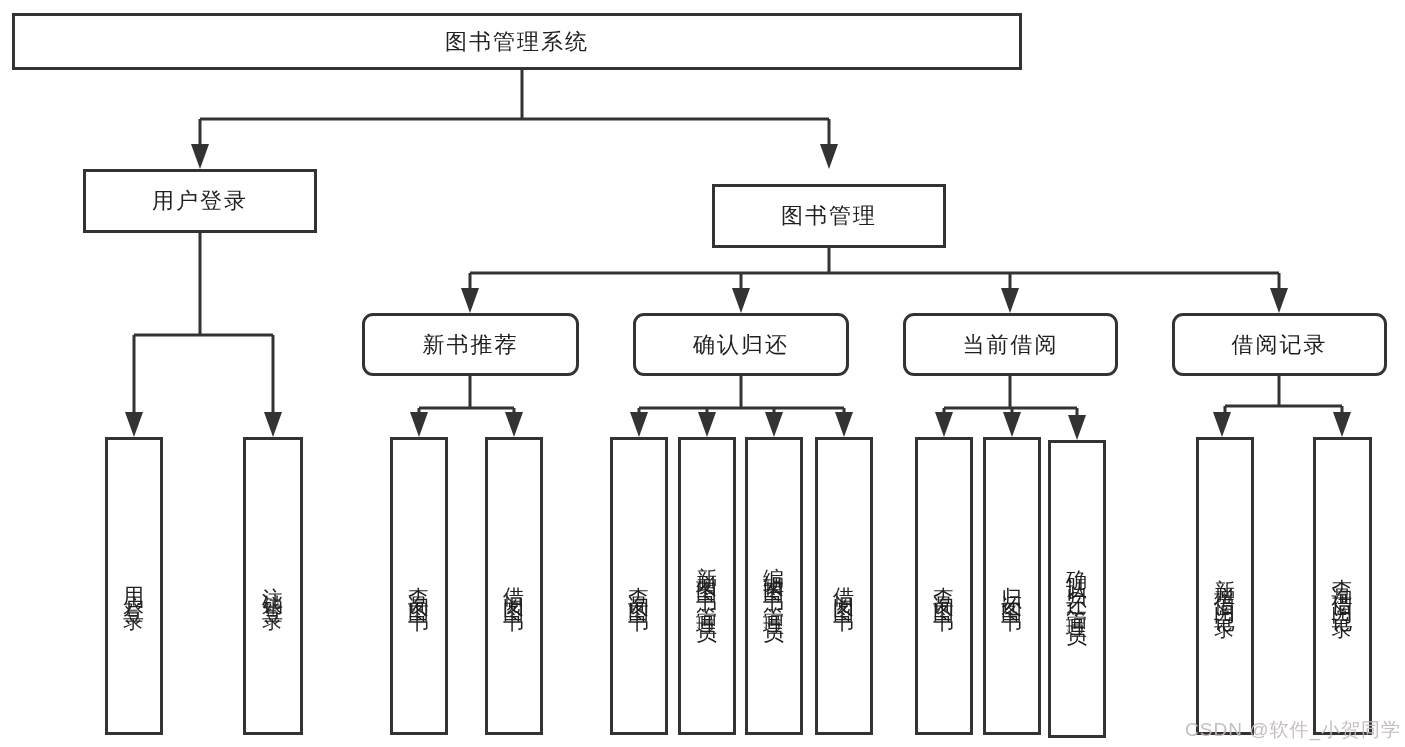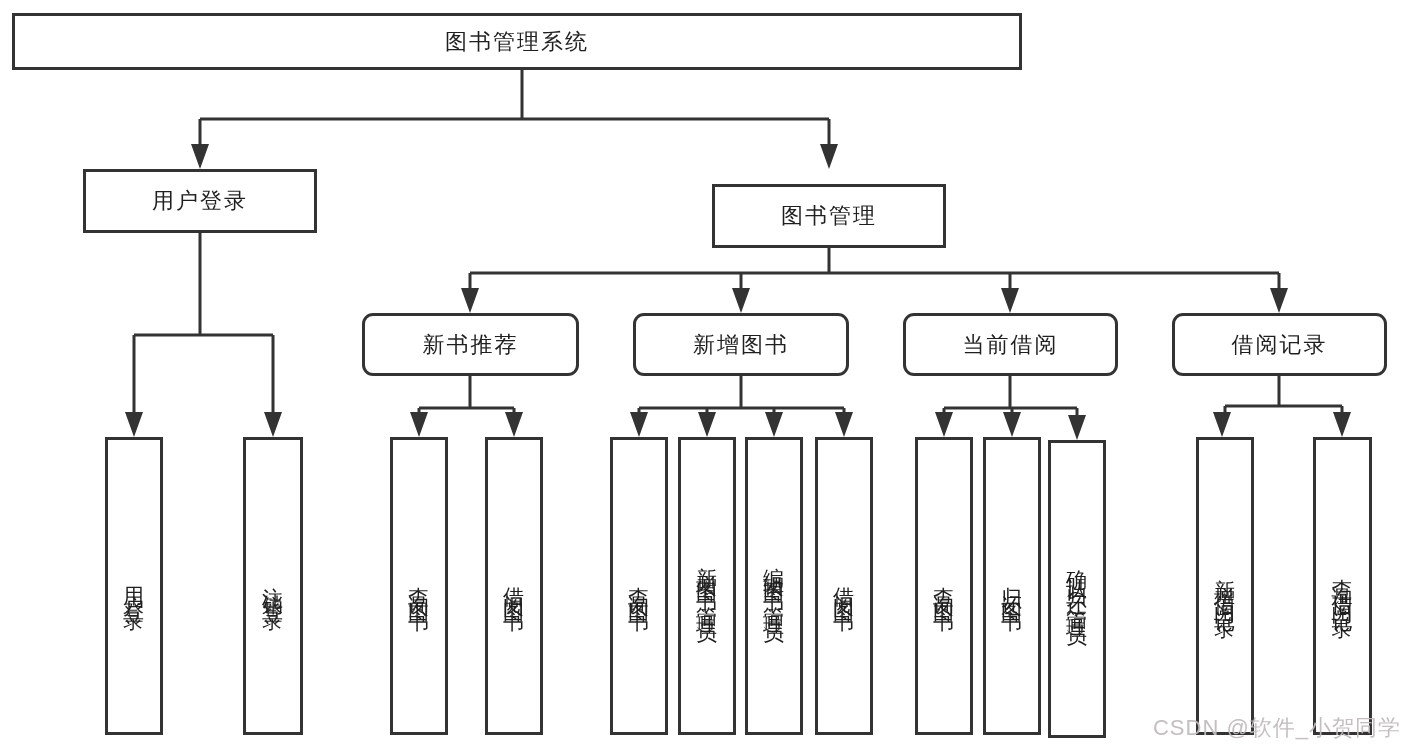--- a/index.html
+++ b/index.html
@@ -68,21 +68,21 @@
   .leaf-c4 { left: 815px; }
   .leaf-d1 { left: 915px; }
   .leaf-d2 { left: 983px; }
   .leaf-d3 { left: 1048px; top: 440px; }
   .leaf-e1 { left: 1196px; }
   .leaf-e2 { left: 1313px; width: 59px; }
   #watermark {
     position: absolute;
     right: 4px;
     bottom: 4px;
-    font-size: 22px;
+    font-size: 19px;
     color: rgba(193, 187, 187, 0.95);
     letter-spacing: 1px;
     z-index: 3;
     white-space: nowrap;
   }
 </style>
 </head>
 <body>
 
 <div id="canvas">
@@ -138,21 +138,21 @@
     <span class="hlabel">用户登录</span>
   </div>
   <div class="node l2-mgmt">
     <span class="hlabel">图书管理</span>
   </div>
 
   <div class="node l3 l3-recommend">
     <span class="hlabel">新书推荐</span>
   </div>
   <div class="node l3 l3-borrow">
-    <span class="hlabel">新增图书</span>
+    <span class="hlabel">确认归还</span>
   </div>
   <div class="node l3 l3-current">
     <span class="hlabel">当前借阅</span>
   </div>
   <div class="node l3 l3-record">
     <span class="hlabel">借阅记录</span>
   </div>
 
   <div class="node leaf leaf-a1">
     <span class="vtext">用户登录</span>

